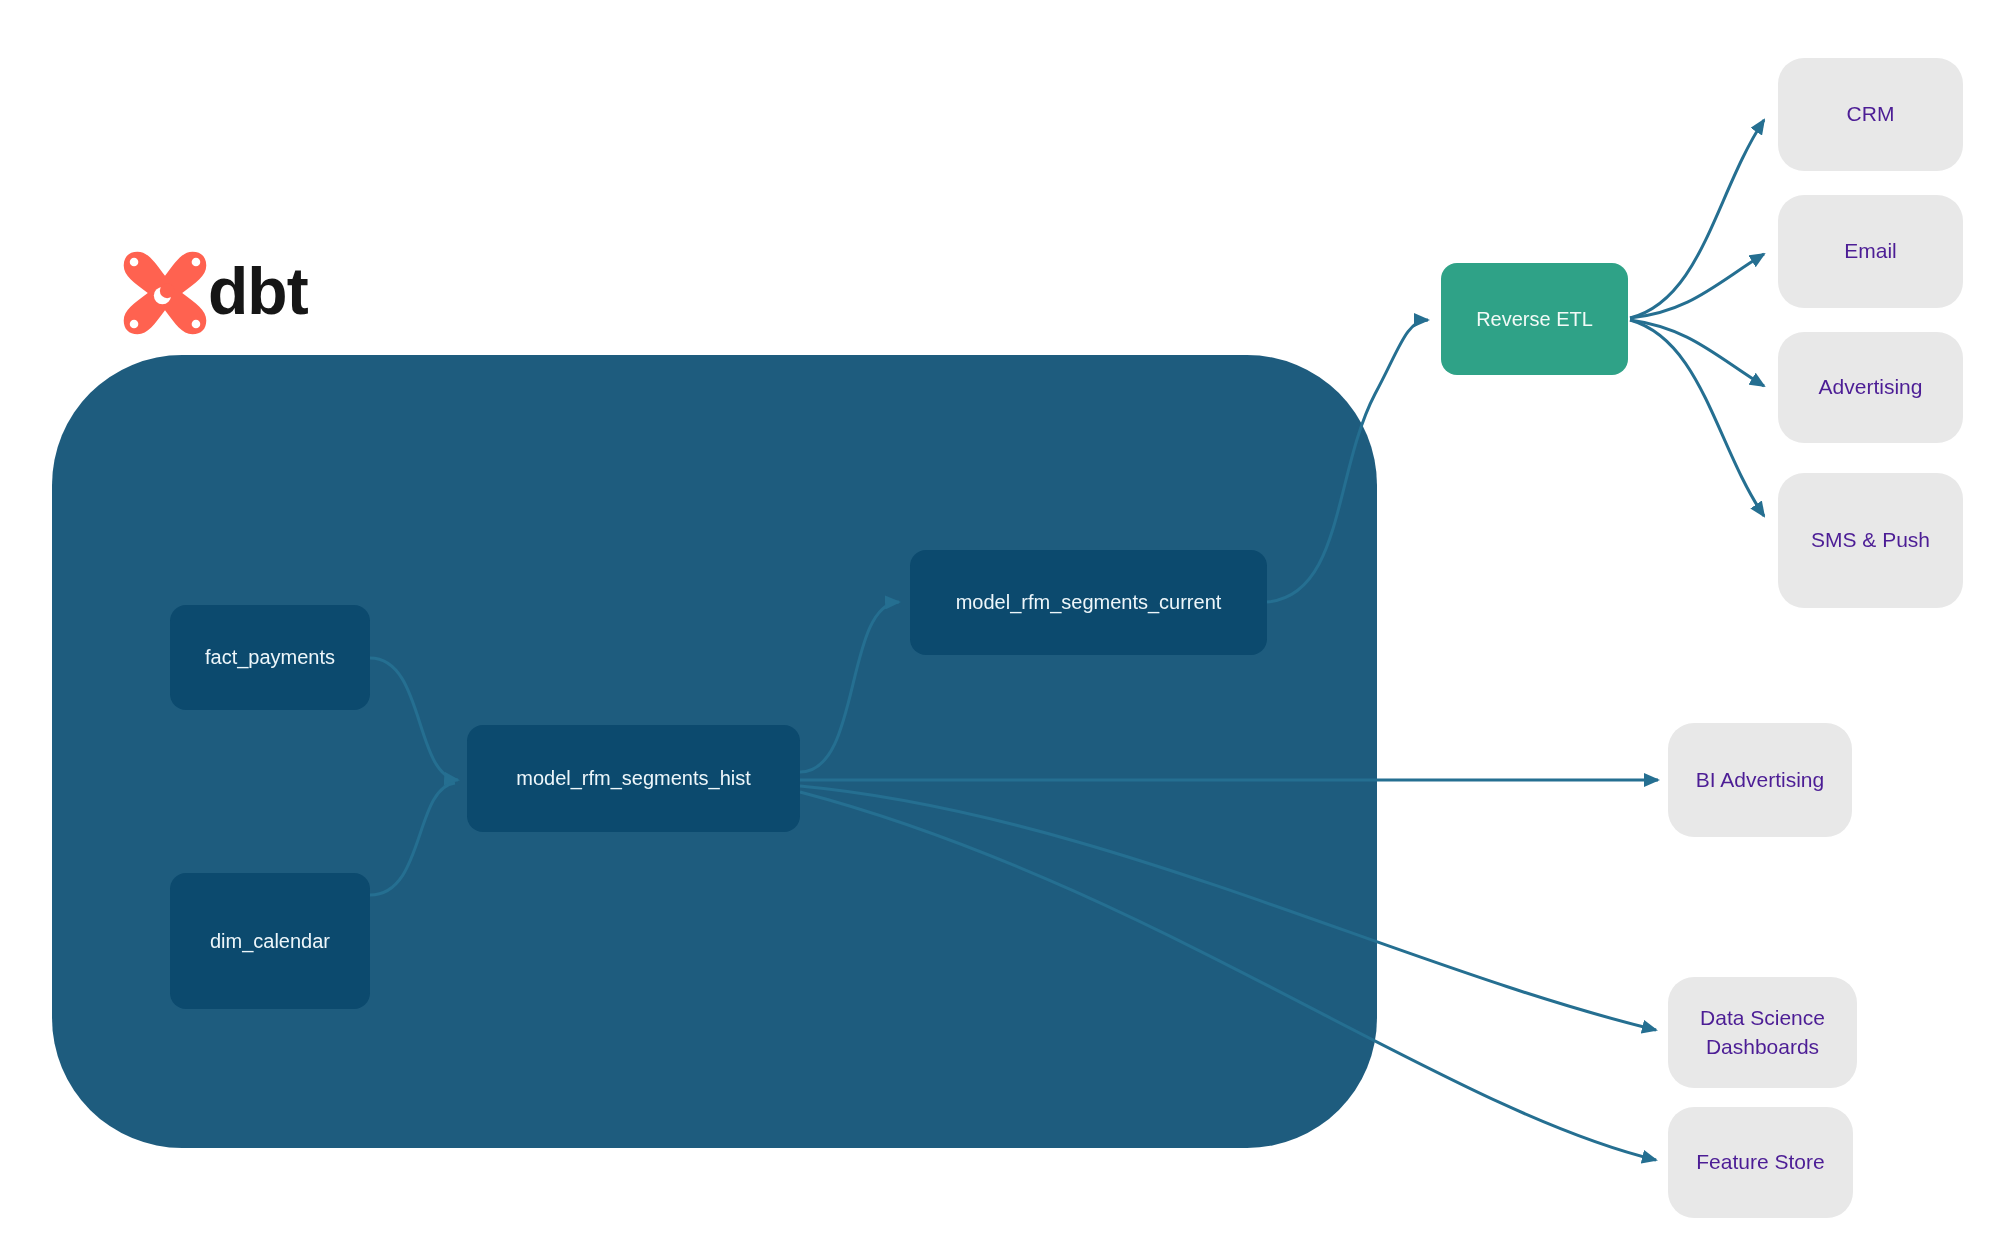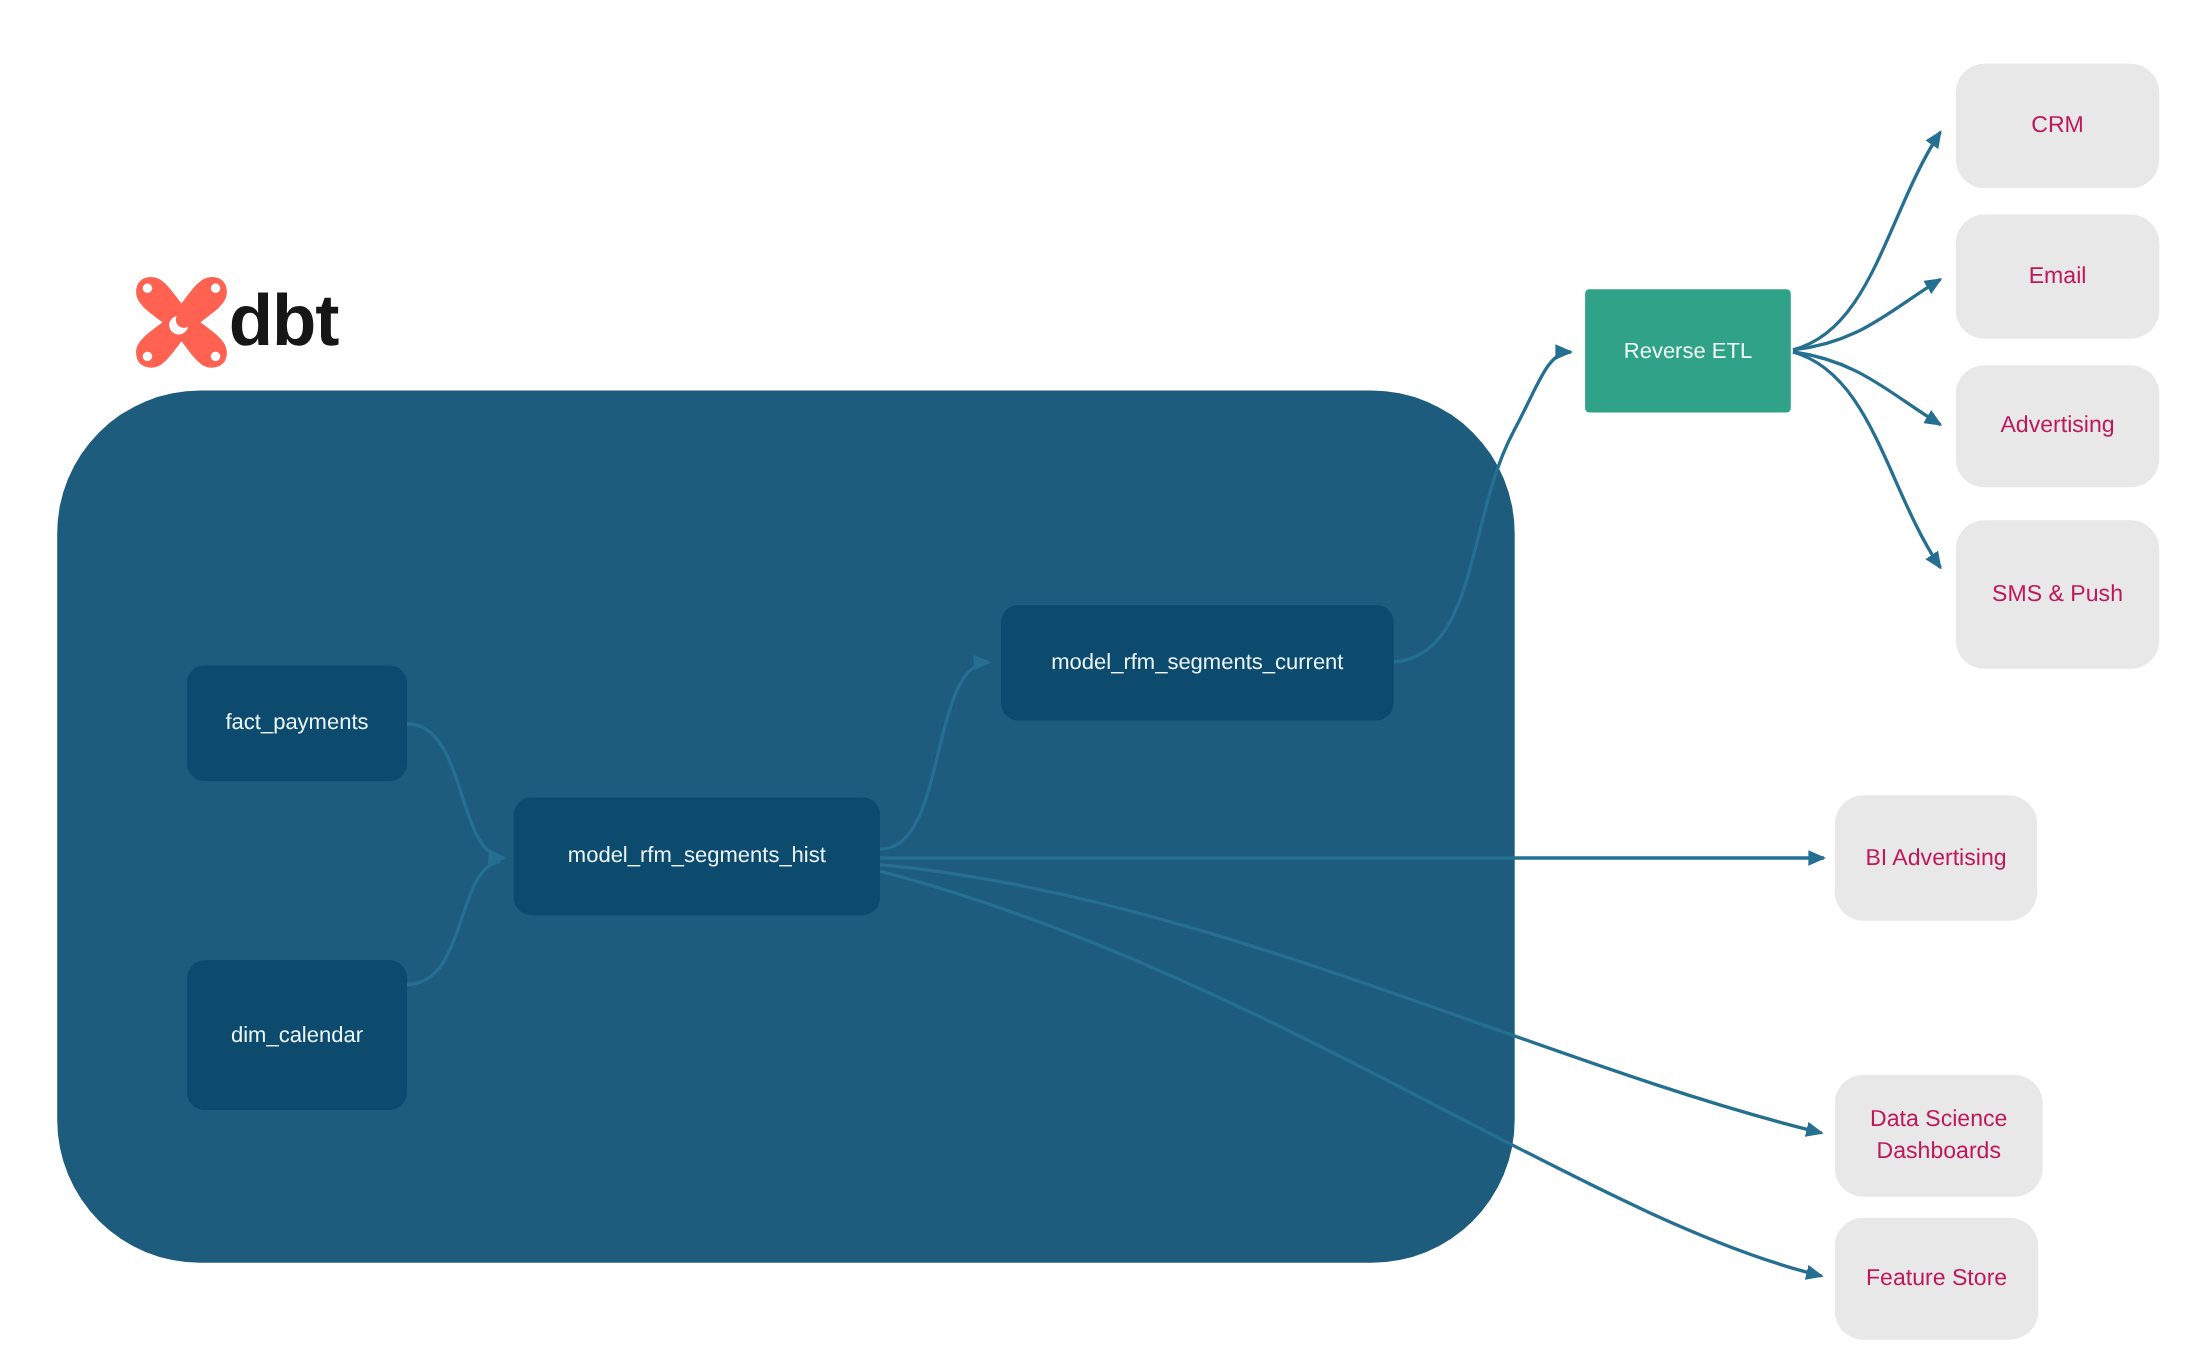--- a/index.html
+++ b/index.html
@@ -11,22 +11,22 @@
   .warehouse{
     position:absolute;left:52px;top:355px;width:1325px;height:793px;
     background:#1e5c7e;border-radius:130px;z-index:1;
   }
   svg.edges{position:absolute;left:0;top:0;z-index:2;pointer-events:none;}
   .node{
     position:absolute;z-index:3;display:flex;align-items:center;justify-content:center;
     text-align:center;box-sizing:border-box;padding:10px 18px;line-height:1.35;
   }
   .node.model{background:#0c4a6e;color:#edf6fa;border-radius:16px;font-size:20px;}
-  .node.green{background:#2fa287;color:#f2faf7;border-radius:4px;font-size:20px;}
-  .node.gray{background:#e8e8e8;color:#be185d;border-radius:26px;font-size:21px;text-align:center;}
+  .node.green{background:#2fa287;color:#f2faf7;border-radius:16px;font-size:20px;}
+  .node.gray{background:#e8e8e8;color:#4c1d95;border-radius:26px;font-size:21px;text-align:center;}
   .logo{
     position:absolute;left:122px;top:250px;z-index:3;display:flex;align-items:center;
   }
   .logo-text{
     font-size:66px;font-weight:700;color:#161616;letter-spacing:-1px;line-height:1;
     transform:translateY(-2px);
   }
 </style>
 </head>
 <body>

